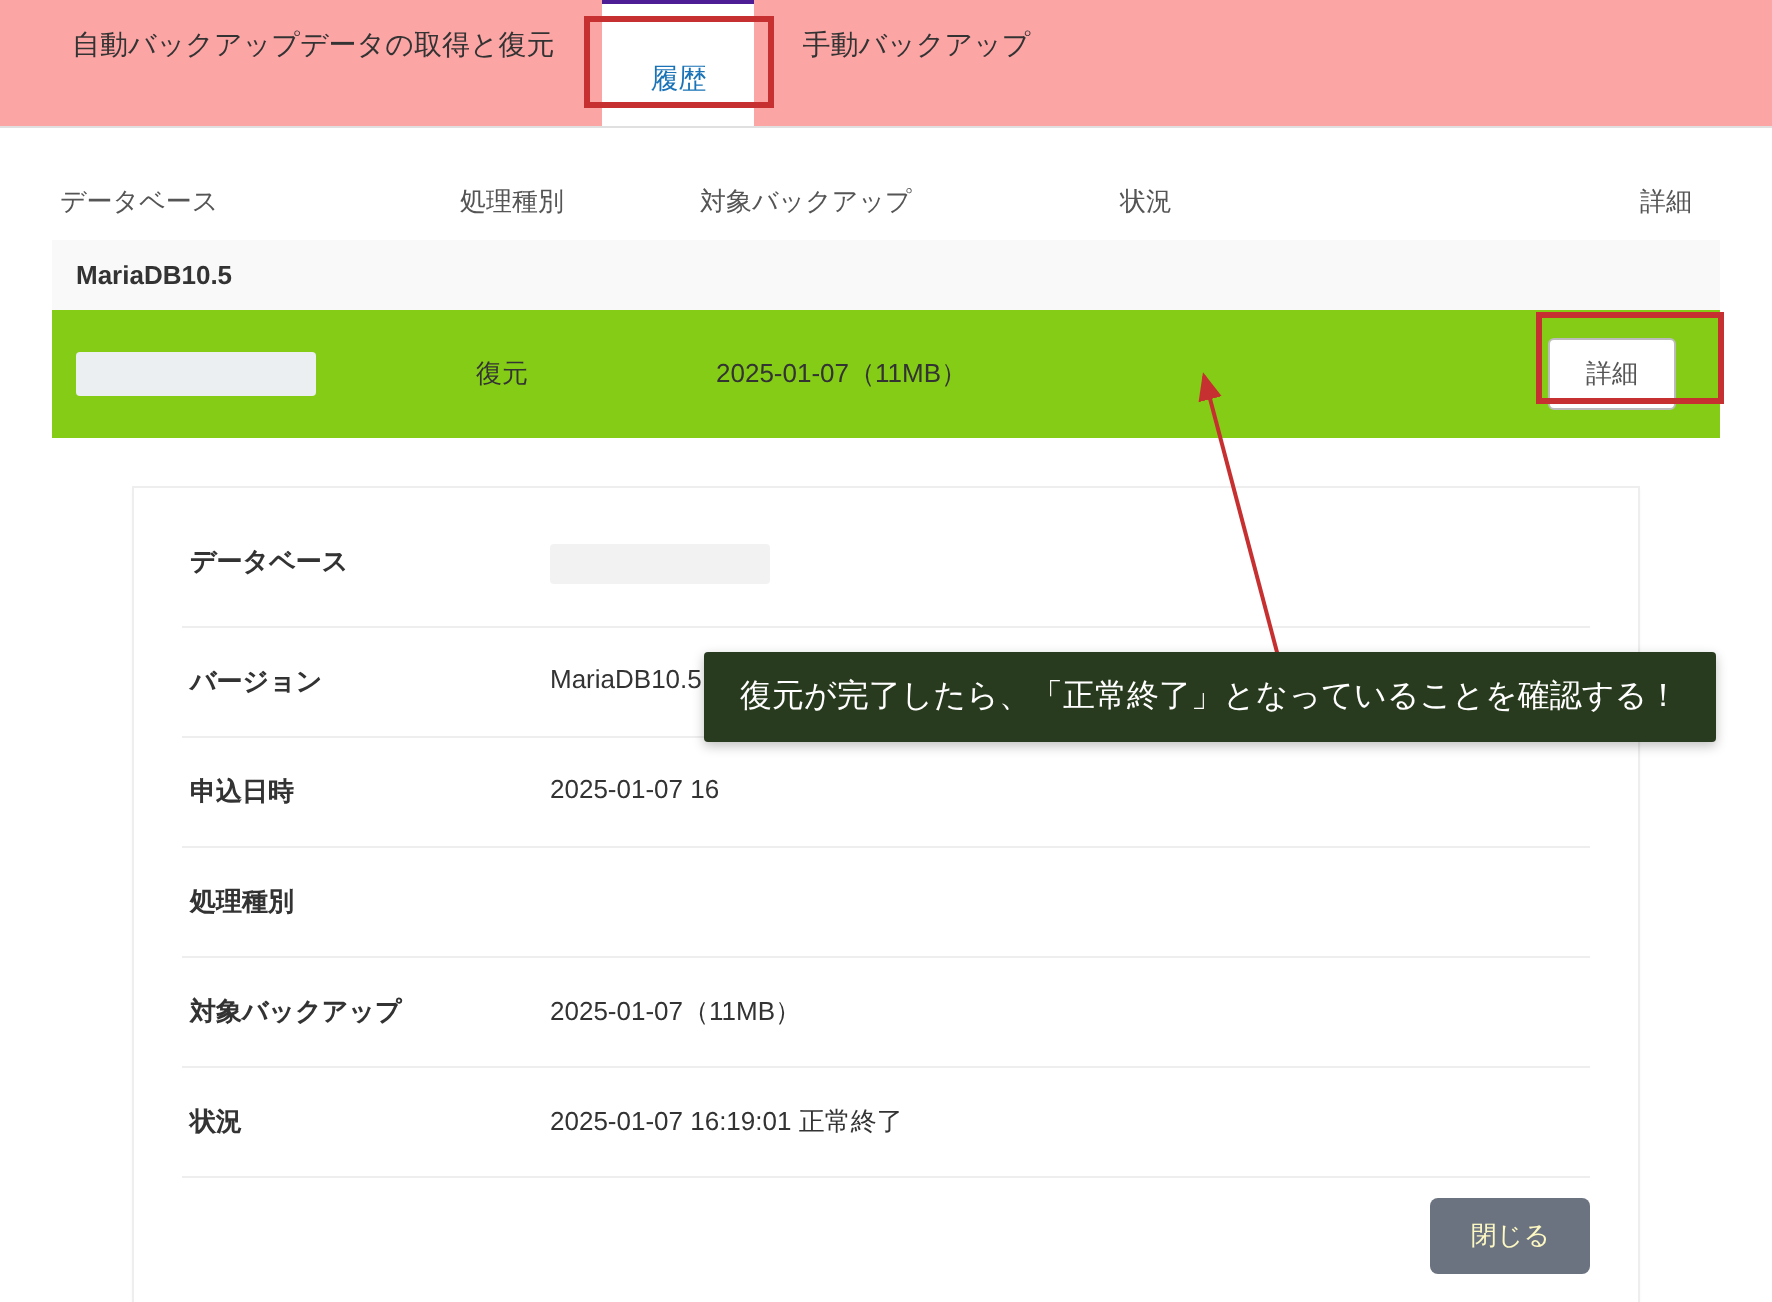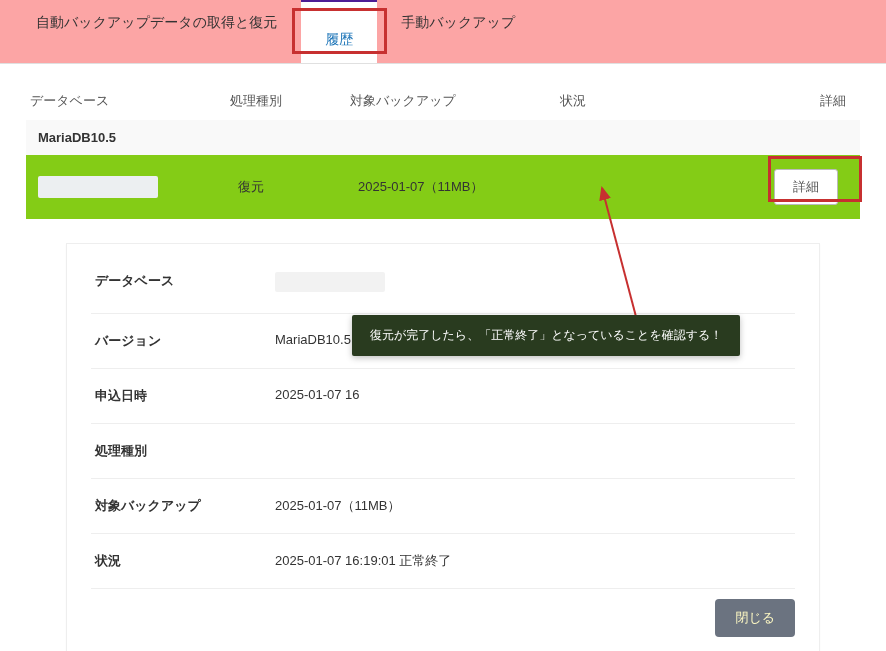--- a/index.html
+++ b/index.html
@@ -136,25 +136,25 @@
       background: #6b7380;
       color: #fef9c3;
       border: none;
       padding: 10px 20px;
       font-size: 13px;
       border-radius: 4px;
       cursor: pointer;
     }
     .callout {
       position: absolute;
-      top: 315px;
+      top: 326px;
       left: 352px;
       background: #293b1f;
       color: #fff;
-      font-size: 12px;
+      font-size: 16px;
       padding: 12px 18px;
       border-radius: 2px;
       box-shadow: 0 2px 6px rgba(0,0,0,0.25);
       white-space: nowrap;
     }
     svg.arrow {
       position: absolute;
       top: 180px;
       left: 554px;
       pointer-events: none;

